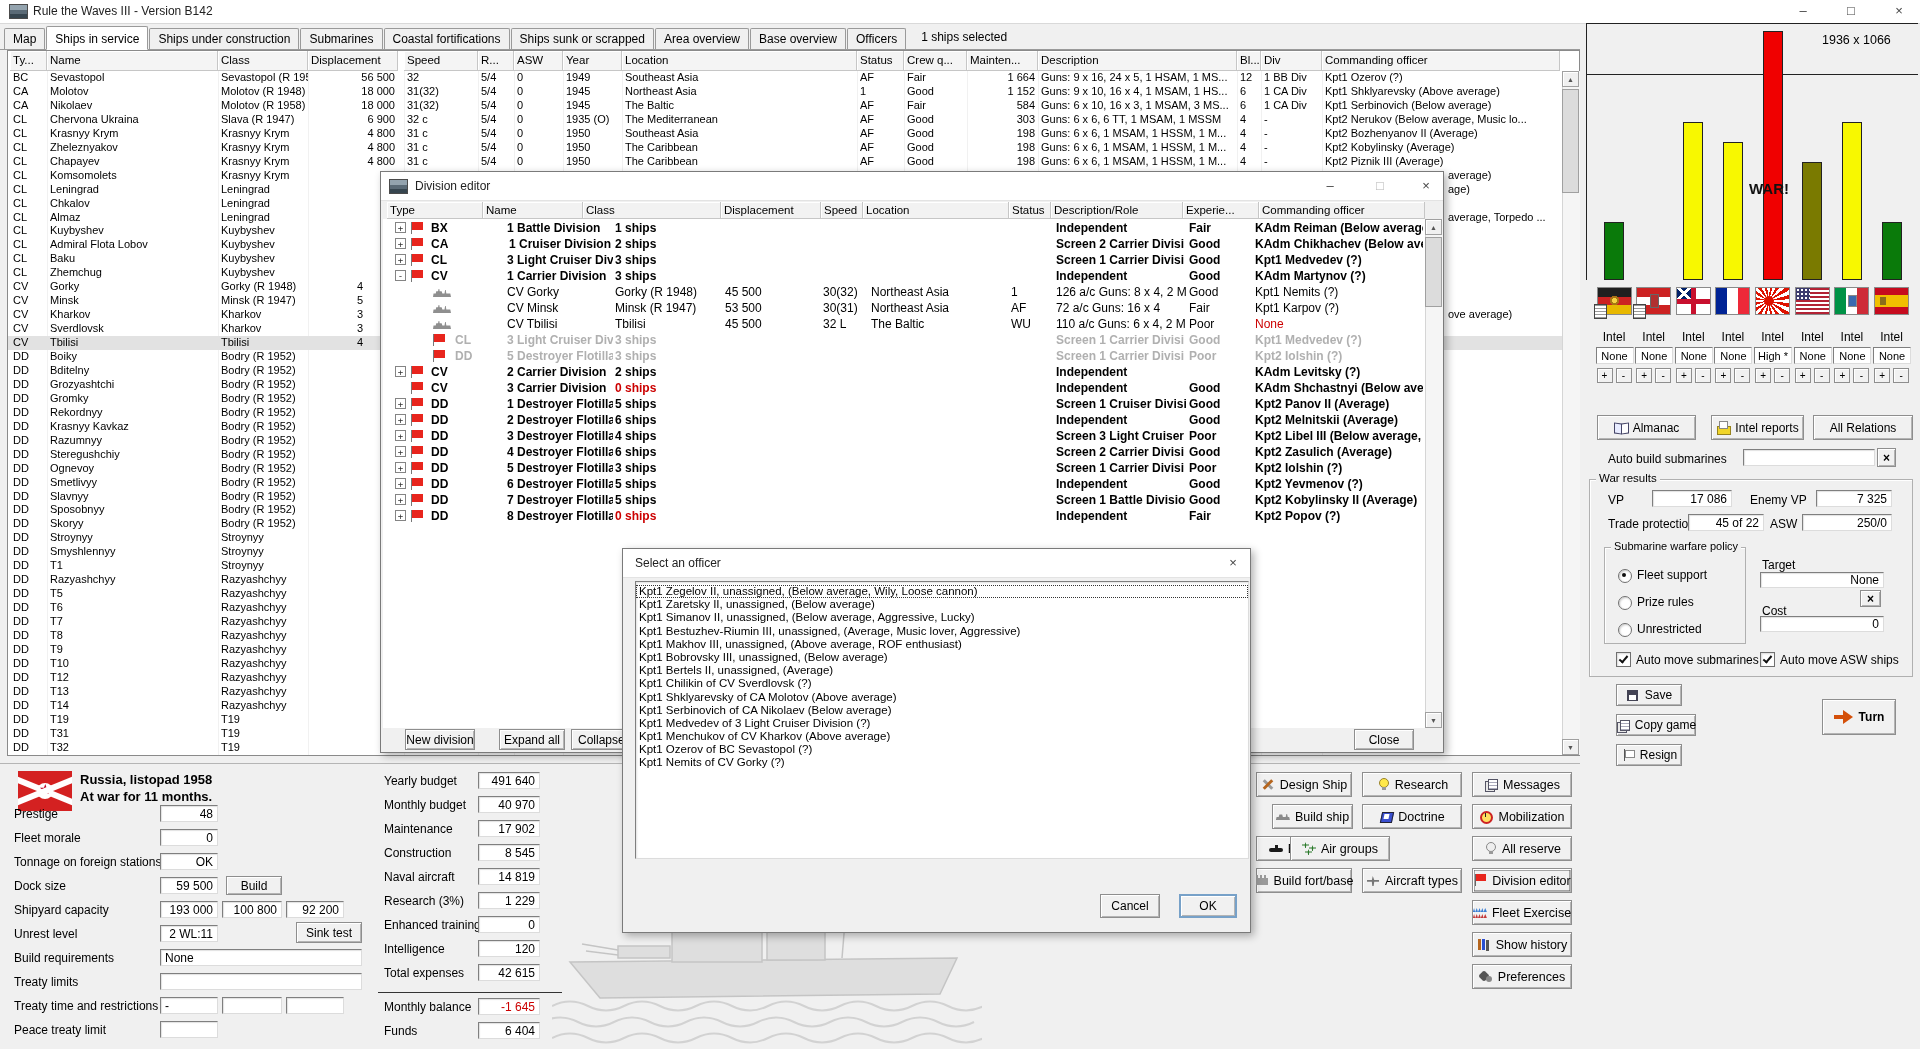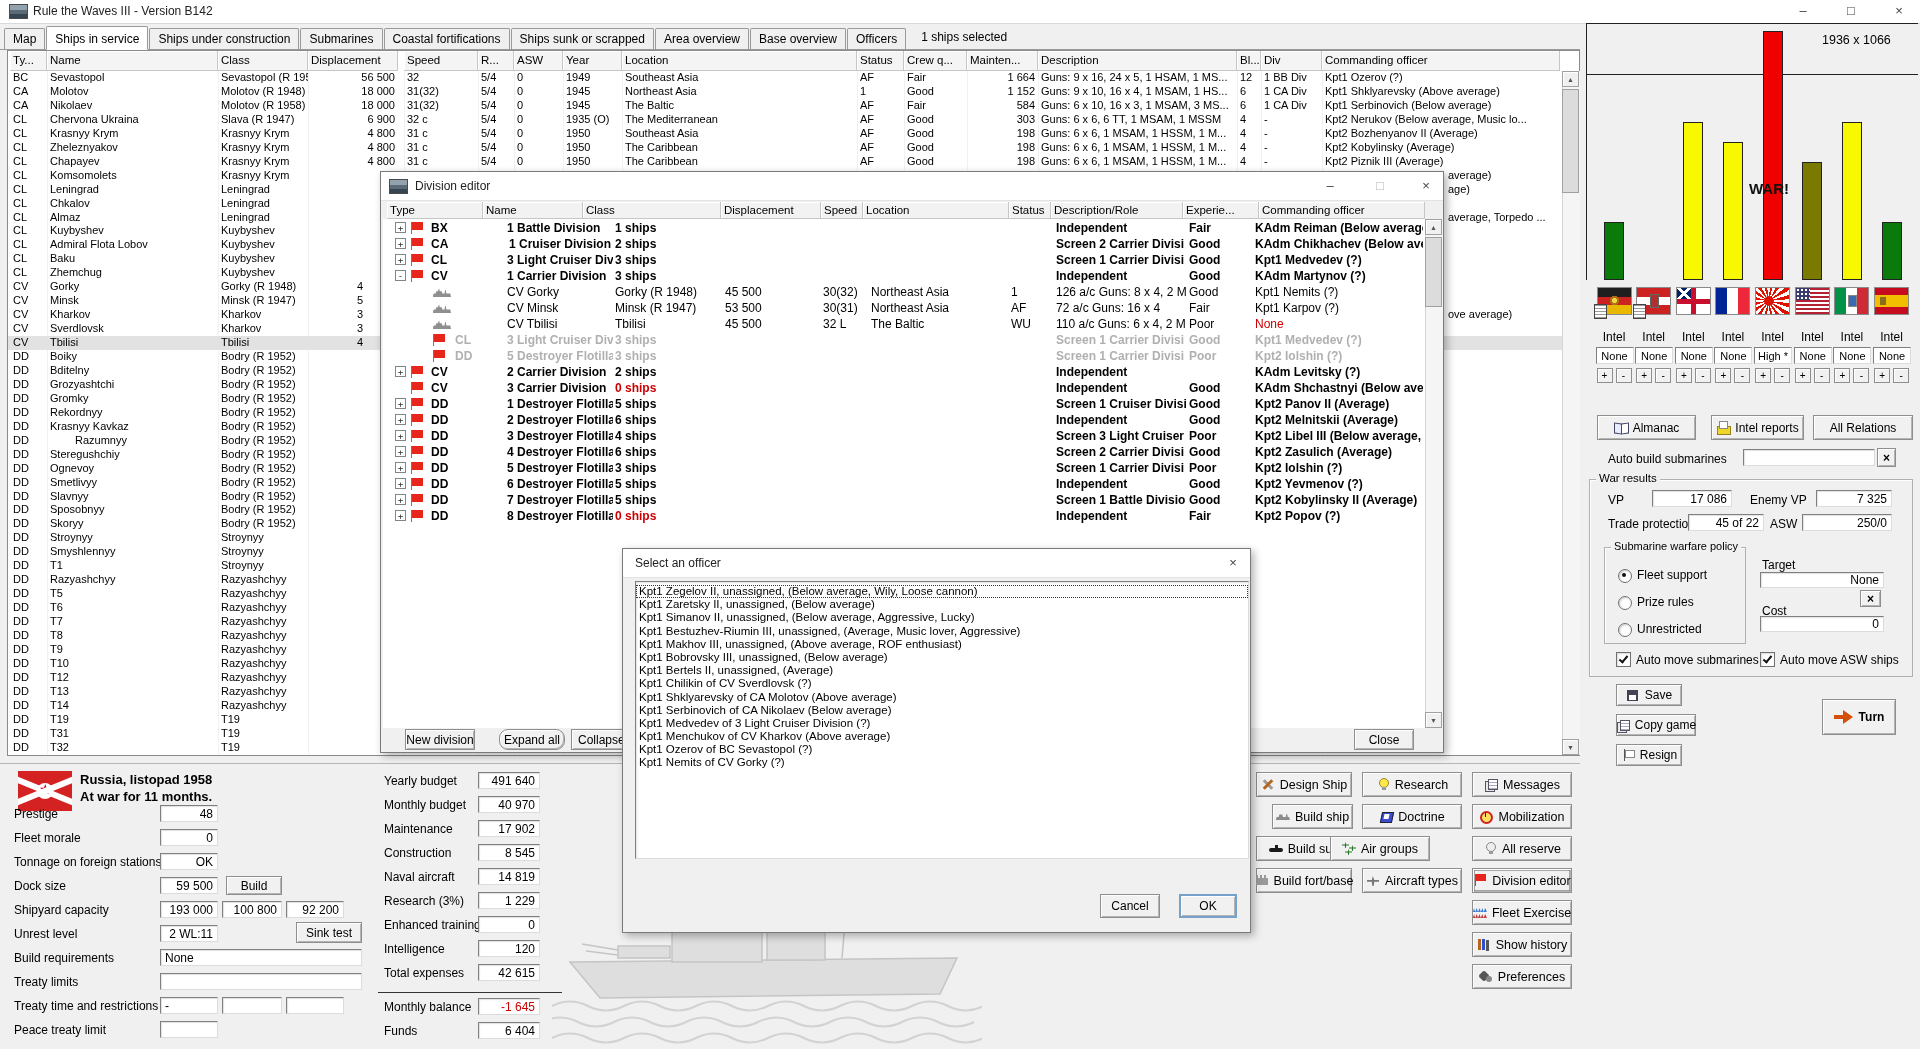--- a/index.html
+++ b/index.html
@@ -448,21 +448,21 @@
           <div class="tcell" style="position: absolute; left: 39px; top: 0px; width: 171px; height: 13px;">Rekordnyy</div>
           <div class="tcell" style="position: absolute; left: 210px; top: 0px; width: 90px; height: 13px;">Bodry (R 1952)</div>
         </div>
         <div class="trow" style="position: absolute; left: 0px; top: 348.75px; width: 1554px; height: 13.95px;">
           <div class="tcell" style="position: absolute; left: 2px; top: 0px; width: 37px; height: 13px;">DD</div>
           <div class="tcell" style="position: absolute; left: 39px; top: 0px; width: 171px; height: 13px;">Krasnyy Kavkaz</div>
           <div class="tcell" style="position: absolute; left: 210px; top: 0px; width: 90px; height: 13px;">Bodry (R 1952)</div>
         </div>
         <div class="trow" style="position: absolute; left: 0px; top: 362.7px; width: 1554px; height: 13.95px;">
           <div class="tcell" style="position: absolute; left: 2px; top: 0px; width: 37px; height: 13px;">DD</div>
-          <div class="tcell" style="position: absolute; left: 39px; top: 0px; width: 171px; height: 13px; margin-left: 25px;">Razumnyy</div>
+          <div class="tcell" style="position: absolute; left: 39px; top: 0px; width: 171px; height: 13px;">Razumnyy</div>
           <div class="tcell" style="position: absolute; left: 210px; top: 0px; width: 90px; height: 13px;">Bodry (R 1952)</div>
         </div>
         <div class="trow" style="position: absolute; left: 0px; top: 376.65px; width: 1554px; height: 13.95px;">
           <div class="tcell" style="position: absolute; left: 2px; top: 0px; width: 37px; height: 13px;">DD</div>
           <div class="tcell" style="position: absolute; left: 39px; top: 0px; width: 171px; height: 13px;">Steregushchiy</div>
           <div class="tcell" style="position: absolute; left: 210px; top: 0px; width: 90px; height: 13px;">Bodry (R 1952)</div>
         </div>
         <div class="trow" style="position: absolute; left: 0px; top: 390.6px; width: 1554px; height: 13.95px;">
           <div class="tcell" style="position: absolute; left: 2px; top: 0px; width: 37px; height: 13px;">DD</div>
           <div class="tcell" style="position: absolute; left: 39px; top: 0px; width: 171px; height: 13px;">Ognevoy</div>
@@ -675,21 +675,21 @@
           <span>Build fort/base</span>
         </div>
         <div class="btn gbtn" style="position: absolute; left: 1362px; top: 8px; width: 100px; height: 25px;">
           <div class="ic ic-research"></div>
           <span>Research</span>
         </div>
         <div class="btn gbtn" style="position: absolute; left: 1362px; top: 40px; width: 100px; height: 25px;">
           <div class="ic ic-doctrine"></div>
           <span>Doctrine</span>
         </div>
-        <div class="btn gbtn" style="position: absolute; left: 1330px; top: 72px; width: 100px; height: 25px;">
+        <div class="btn gbtn" style="position: absolute; left: 1290px; top: 72px; width: 100px; height: 25px;">
           <div class="ic ic-airgrp">
             <div class="plane" style="position: absolute; left: 0px; top: 0px; width: 7px; height: 6px;"></div>
             <div class="plane" style="position: absolute; left: 7px; top: 3px; width: 7px; height: 6px;"></div>
             <div class="plane" style="position: absolute; left: 3px; top: 7px; width: 7px; height: 6px;"></div>
           </div>
           <span>Air groups</span>
         </div>
         <div class="btn gbtn" style="position: absolute; left: 1362px; top: 104px; width: 100px; height: 25px;">
           <div class="ic ic-actypes">
             <div class="plane" style="position: absolute; left: 1px; top: 2px; width: 12px; height: 10px; background: rgb(119, 119, 119);"></div>
@@ -1085,21 +1085,21 @@
           <div class="dc" style="position: absolute; left: 872px; top: 1px; width: 168px; height: 15px;">Kpt2 Popov (?)</div>
         </div>
       </div>
     <div class="sbtrack" style="left:1044px;top:47px;width:17px;height:509px;"></div>
     <div class="sbbtn" style="left:1044px;top:47px;width:17px;height:16px;">▲</div>
     <div class="sbthumb" style="left:1044px;top:65px;width:17px;height:70px;"></div>
     <div class="sbbtn" style="left:1044px;top:540px;width:17px;height:16px;">▼</div>
     <div class="btn" style="left:24px;top:557px;width:70px;height:21px;">
         <span>New division</span>
       </div>
-    <div class="btn" style="left:118px;top:557px;width:66px;height:21px;border-radius:9px;">
+    <div class="btn" style="left:118px;top:557px;width:66px;height:21px;">
         <span>Expand all</span>
       </div>
     <div class="btn" style="left:190px;top:557px;width:76px;height:21px;">
         <span>Collapse all</span>
       </div>
     <div class="btn" style="left:973px;top:557px;width:60px;height:21px;">
         <span>Close</span>
       </div>
   </div>
 

